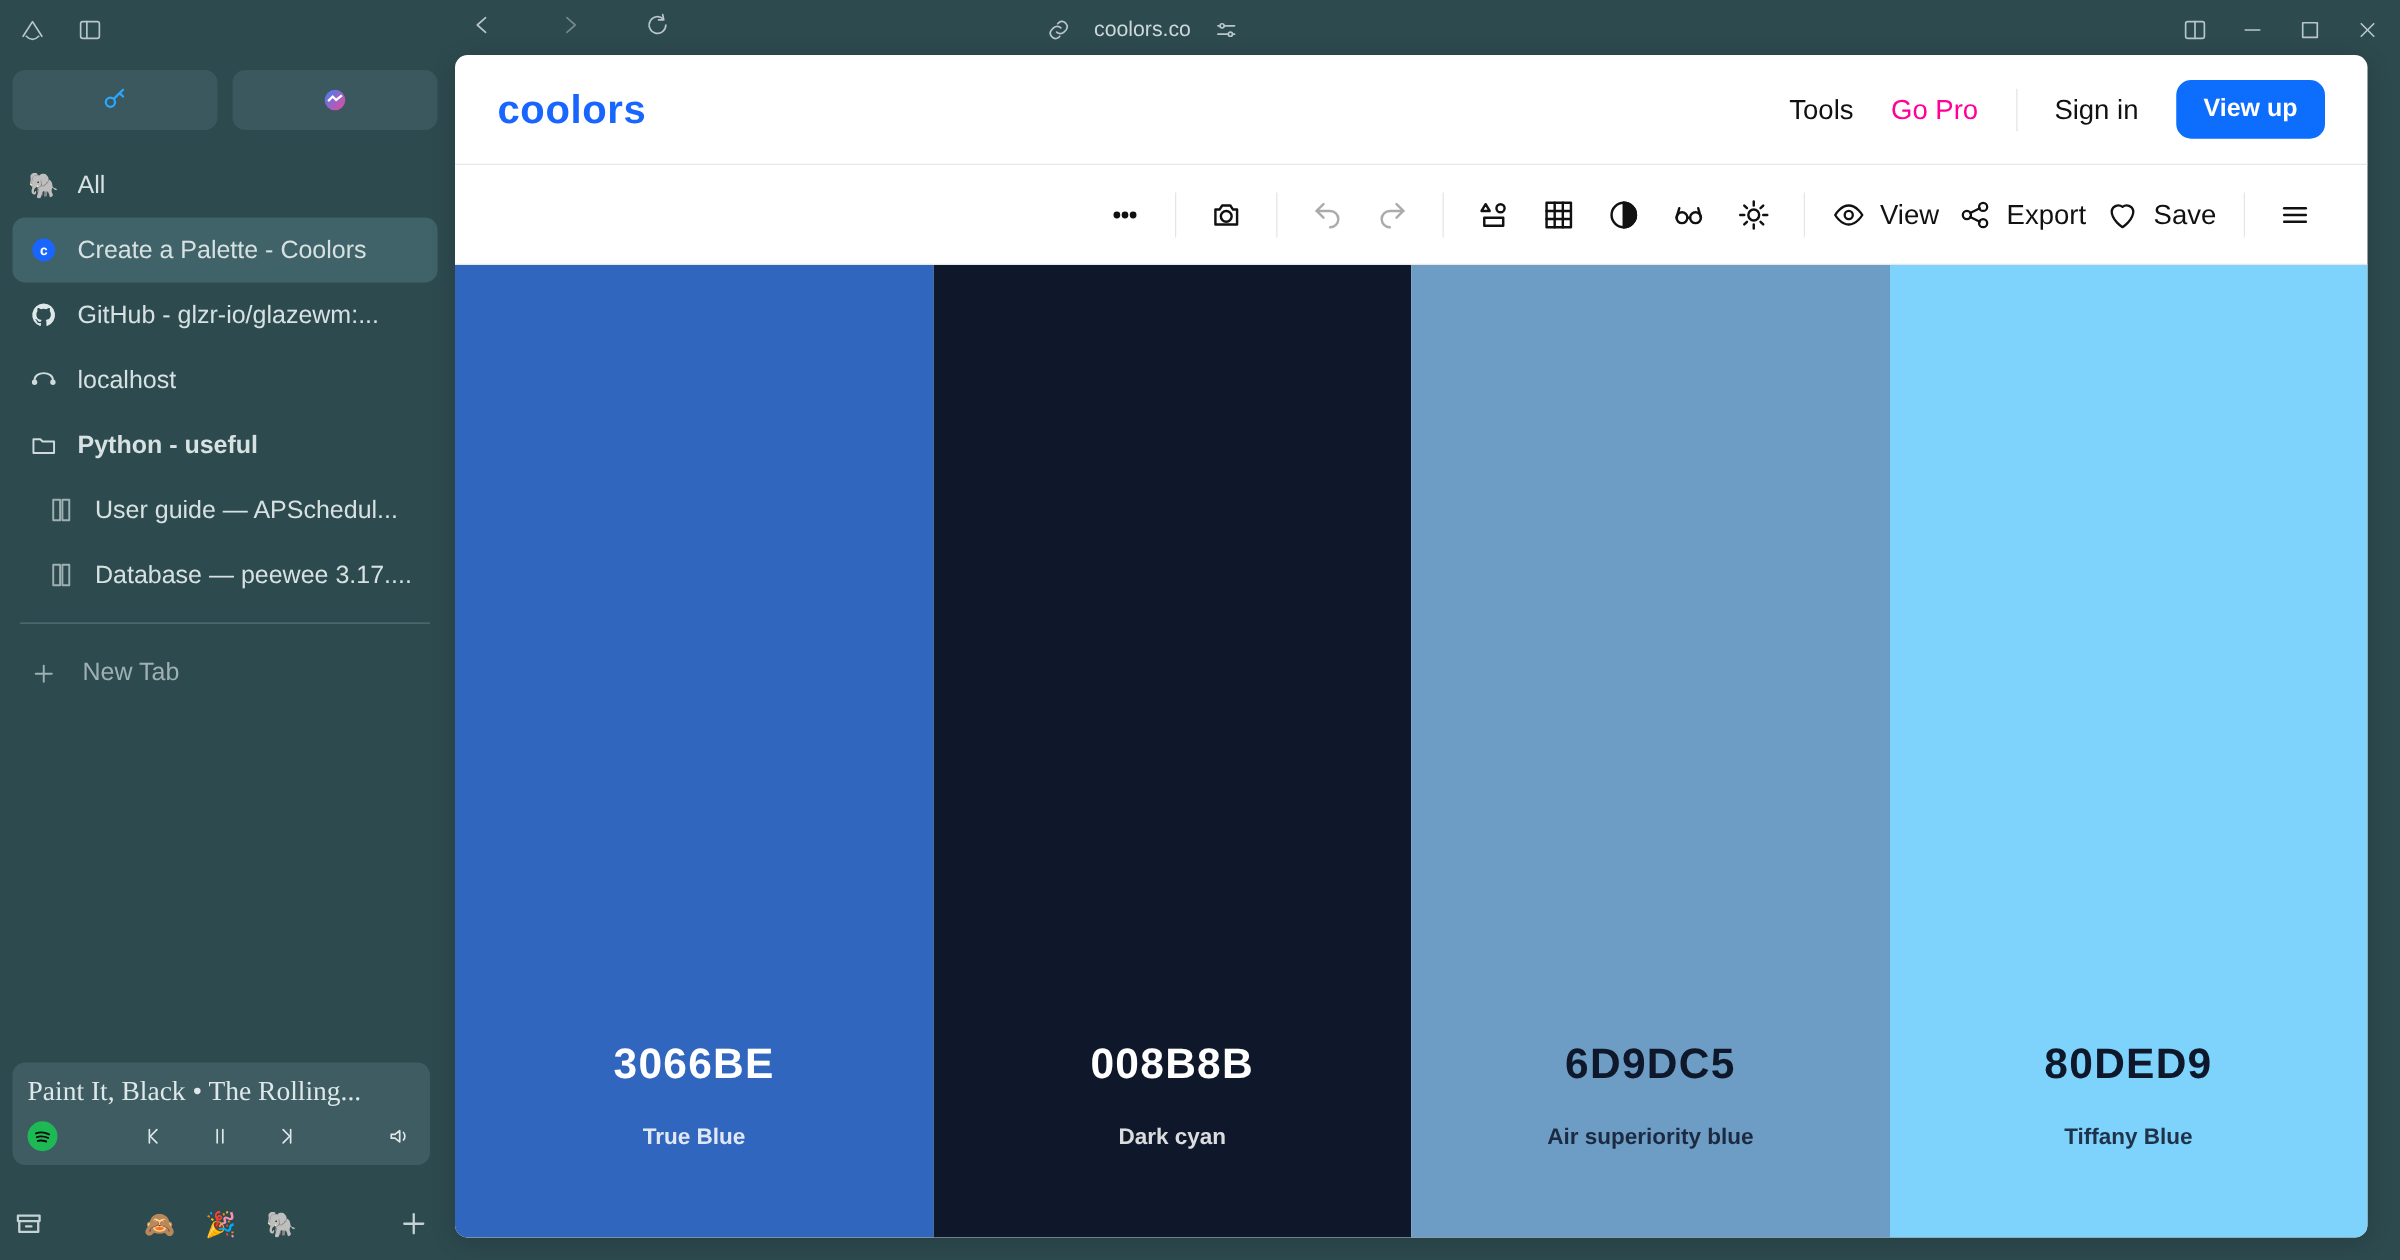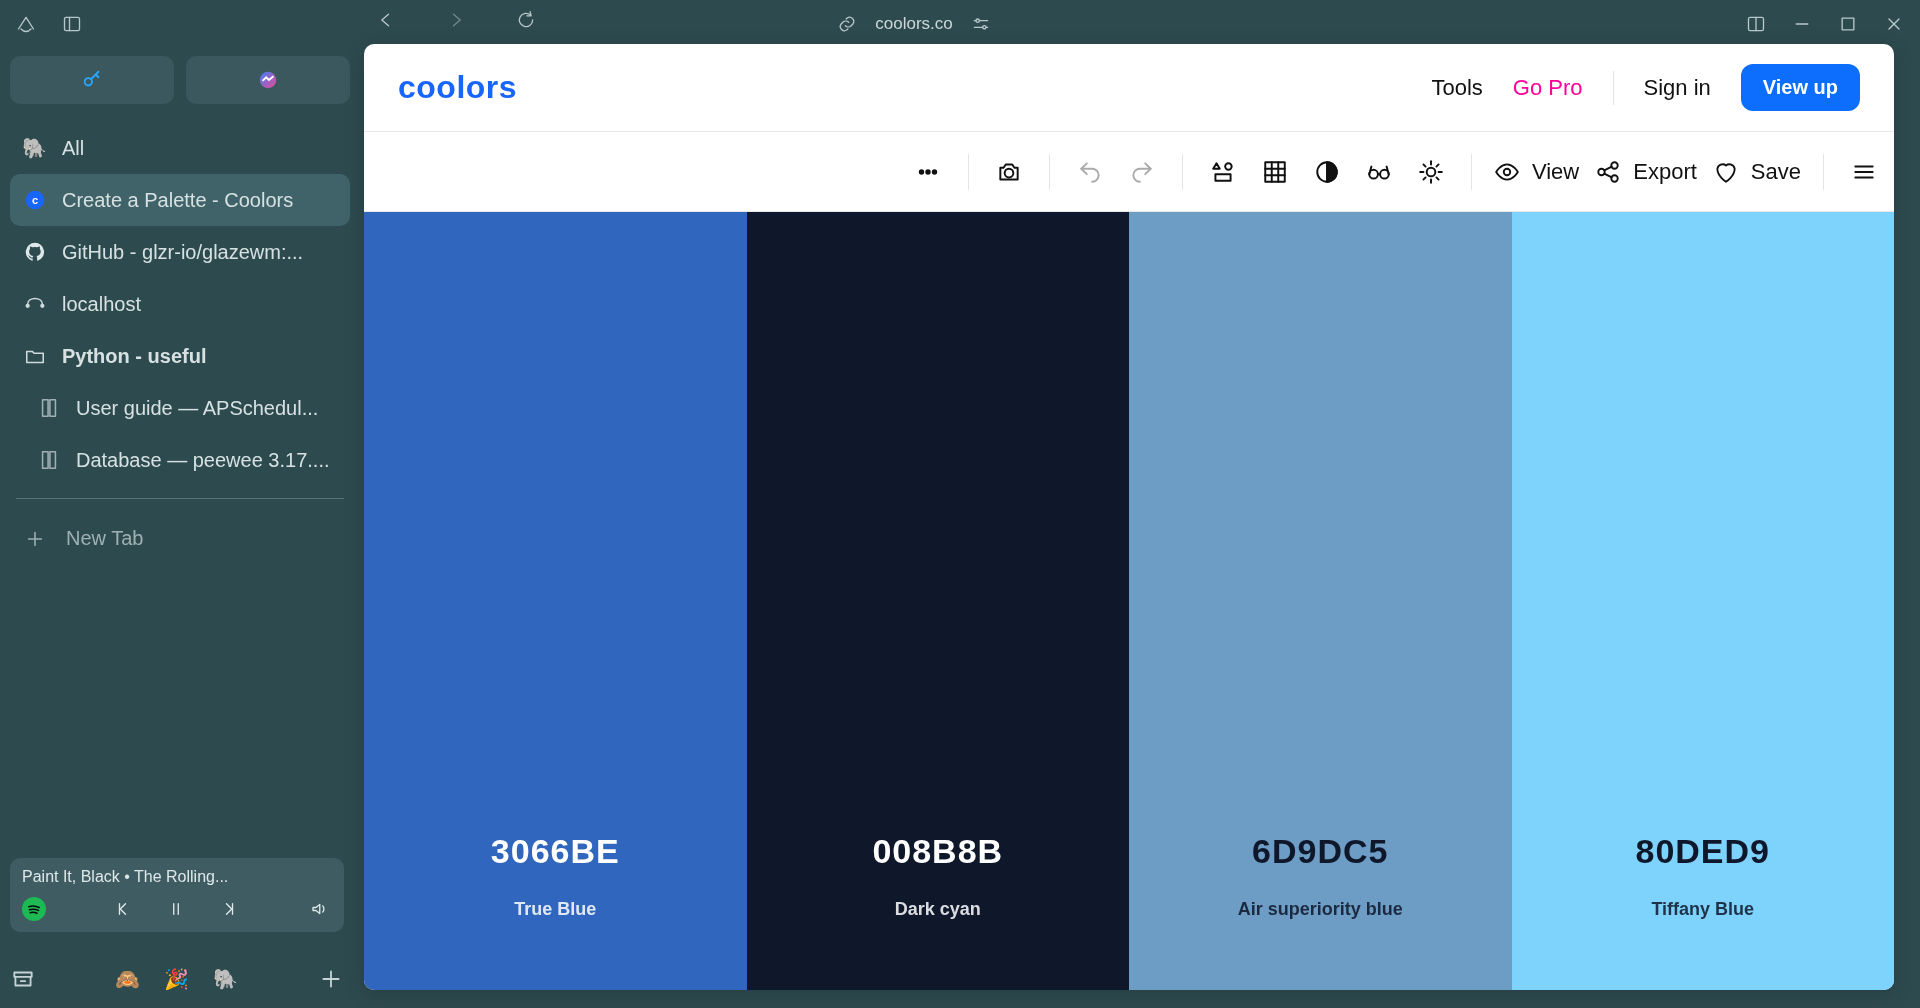--- a/index.html
+++ b/index.html
@@ -114,21 +114,21 @@
     position: absolute;
     bottom: 76px;
     left: 10px;
     width: 334px;
     background: #3e5c62;
     border-radius: 10px;
     padding: 10px 12px;
     color: #dfe8e9;
   }
   .media-top { display:flex; align-items:center; justify-content:space-between; margin-bottom:10px; }
-  .media-title { font-size:16px; overflow:hidden; text-overflow:ellipsis; white-space:nowrap; }
+  .media-title { font-size:22px; overflow:hidden; text-overflow:ellipsis; white-space:nowrap;font-family:Liberation Serif, serif; }
   .media-controls { display:flex; align-items:center; justify-content:space-between; }
   .media-controls .mc { width:26px; height:26px; display:flex; align-items:center; justify-content:center; cursor:pointer; }
   .media-controls svg { width:18px; height:18px; stroke:currentColor; fill:none; stroke-width:1.8; }
   .spotify { width:24px; height:24px; border-radius:50%; background:#1db954; display:flex; align-items:center; justify-content:center; }
 
   .bottom-bar {
     position: absolute;
     bottom: 16px;
     left: 10px;
     width: 334px;
@@ -175,21 +175,21 @@
   .signup-btn {
     background:#0d6efd; color:#fff; font-weight:700;
     padding: 12px 22px; border-radius:12px; cursor:pointer; font-size:20px;
   }
 
   .toolbar {
     height: 80px;
     display:flex;
     align-items:center;
     justify-content:flex-end;
-    padding: 0 12px;
+    padding: 0 40px;
     gap: 16px;
     border-bottom: 1px solid #e6e8eb;
   }
   .tool-ico {
     width: 36px; height: 36px;
     display:flex; align-items:center; justify-content:center;
     cursor:pointer; color:#111;
   }
   .tool-ico svg { width:26px; height:26px; stroke:currentColor; fill:none; stroke-width:1.8; }
   .tool-sep { width:1px; height:36px; background:#e3e5e8; margin: 0 6px; }

